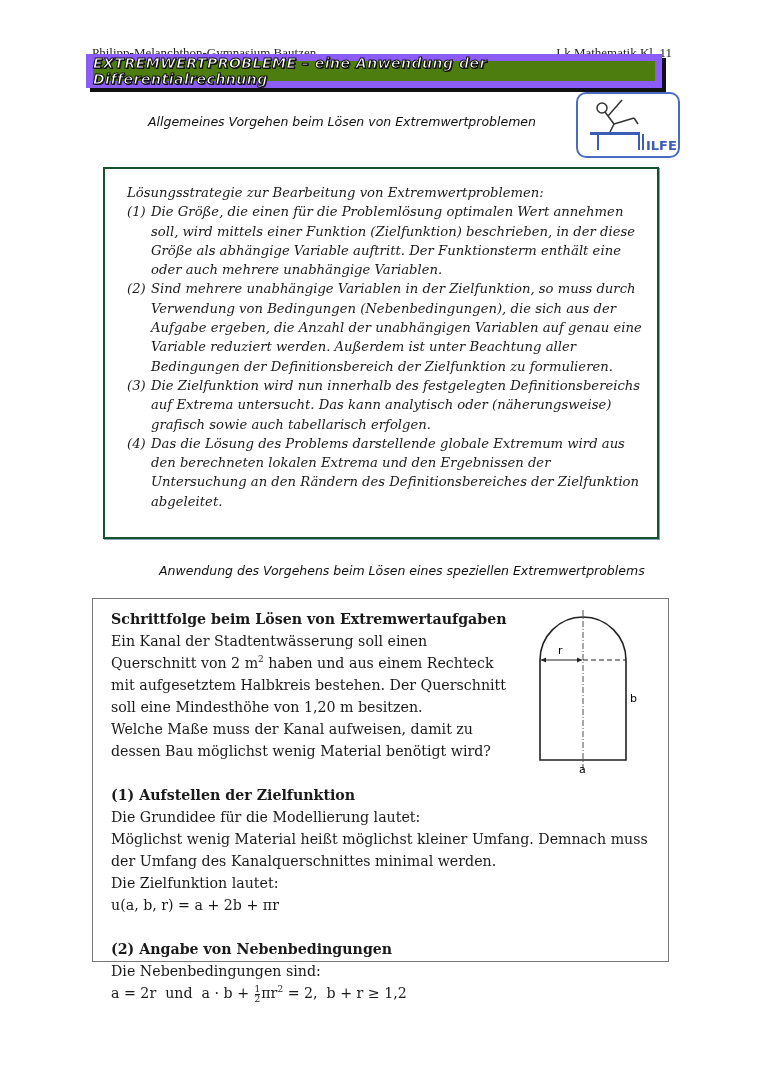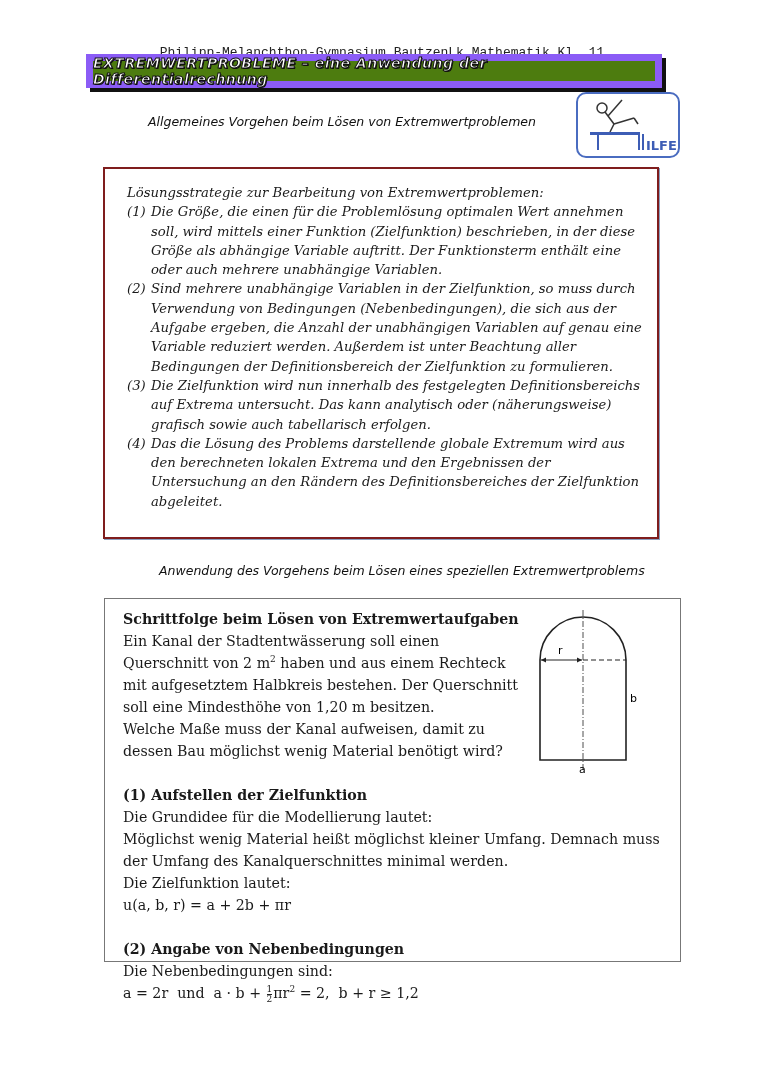--- a/index.html
+++ b/index.html
@@ -1,33 +1,33 @@
 <!DOCTYPE html>
 <html><head>
 <meta charset="utf-8">
 <style>
   html, body { margin: 0; padding: 0; background: #ffffff; }
   body { width: 763px; height: 1080px; position: relative; overflow: hidden; color: #1a1a1a; }
-  .hdr { position: absolute; top: 45px; left: 92px; width: 580px; display: flex; justify-content: center;
-         font-family: Liberation Mono, monospace; font-size: 13px; color: #222; }
+  .hdr { position: absolute; top: 45px; left: 92px; width: 580px; display: flex; justify-content: space-between;
+         font-family: Liberation Serif, serif; font-size: 13px; color: #222; }
   .titlebar { position: absolute; top: 54px; left: 86px; width: 562px; height: 20px; border: 7px solid #8b5cf6;
               box-shadow: 4px 4px 0 #111; background: #4d7c0f; display: flex; align-items: center; justify-content: center; }
   .titlebar span { font-family: "DejaVu Sans", sans-serif; font-weight: bold; font-size: 14px; letter-spacing: 0.5px;
                    color: #fff; -webkit-text-stroke: 1px #111; text-shadow: 1px 1px 0 #111; font-style: italic; }
   .sub1 { position: absolute; top: 114px; left: 148px; font-family: "DejaVu Sans", sans-serif; font-style: italic; font-size: 12.5px; color: #111; }
   .sub2 { position: absolute; top: 563px; left: 159px; font-family: "DejaVu Sans", sans-serif; font-style: italic; font-size: 12.5px; color: #111; }
   .logo { position: absolute; top: 92px; left: 576px; width: 94px; height: 62px; border: 2px solid #4a6cc0; border-radius: 10px; background: #fff; padding-left: 6px; }
-  .box1 { position: absolute; top: 167px; left: 103px; width: 556px; height: 372px; border: 2px solid #7f1d1d;
+  .box1 { position: absolute; top: 167px; left: 103px; width: 556px; height: 372px; border: 2px solid #14532d;
           box-shadow: 1px 1px 0 #8aa0c0; background: #fff; box-sizing: border-box; padding: 14px 10px 0 22px;
           font-family: "DejaVu Serif", "Liberation Serif", serif; font-style: italic; font-size: 13.2px; line-height: 19.3px; }
   .box1 .lead { margin: 0; }
   .box1 .item { display: flex; margin: 0; }
   .box1 .num { width: 24px; flex: none; }
   .box1 .txt { flex: 1; }
-  .box2 { position: absolute; top: 598px; left: 104px; width: 577px; height: 364px; border: 1.5px solid #777; background: #fff; box-sizing: border-box;
+  .box2 { position: absolute; top: 598px; left: 92px; width: 577px; height: 364px; border: 1.5px solid #777; background: #fff; box-sizing: border-box;
           padding: 9px 0 0 18px; font-family: "DejaVu Serif", "Liberation Serif", serif; font-size: 14.2px; line-height: 22px; }
   .box2 .b { font-weight: bold; }
   .box2 p { margin: 0; }
   .problem { width: 400px; }
   .gap { height: 22px; }
   .row { display: flex; flex-direction: column; }
   .row .lbl { width: 255px; flex: none; }
   .frac { display: inline-flex; flex-direction: column; vertical-align: middle; font-size: 9px; line-height: 9px; text-align: center; margin: 0 1px; }
   .frac .n { border-bottom: 1px solid #222; }
   sup { font-size: 9px; line-height: 0; }

